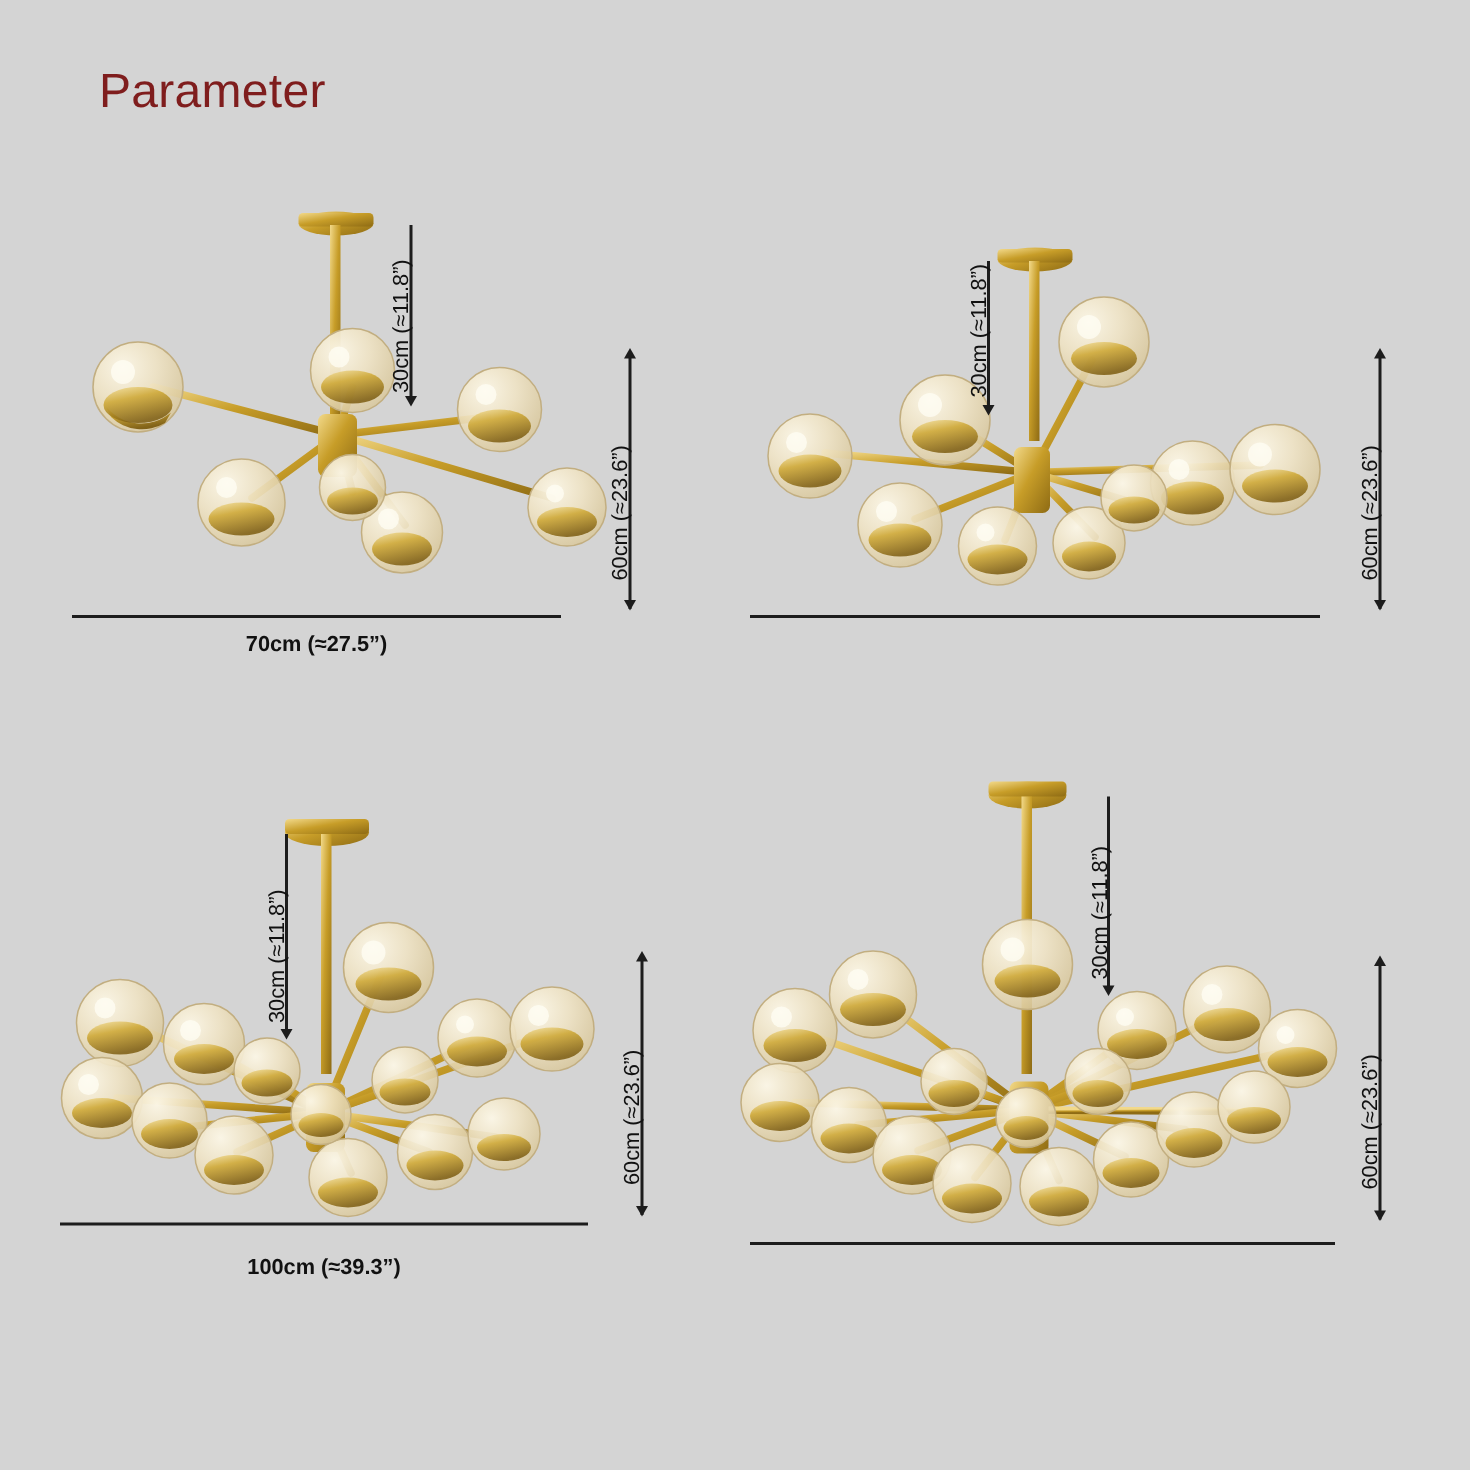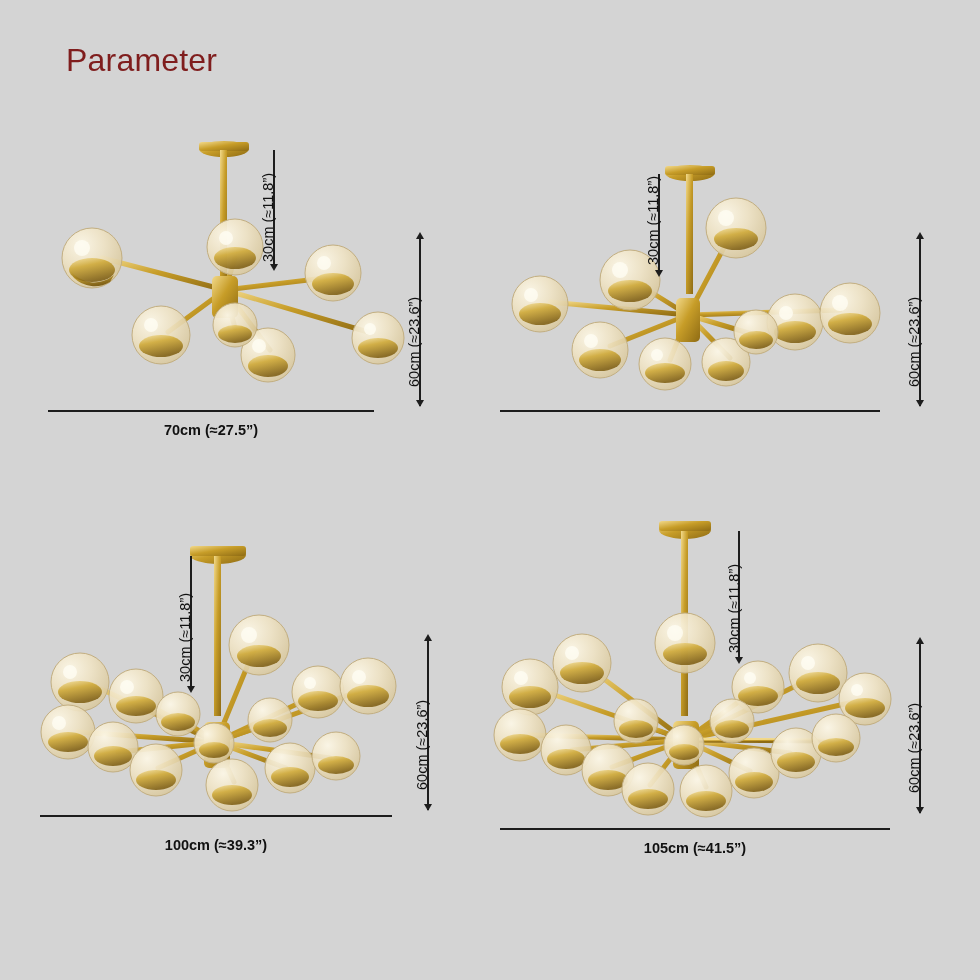--- a/index.html
+++ b/index.html
@@ -500,14 +500,13 @@
   <div class="dim-v-line" style="left:248px; top:36px; height:130px;"></div>
   <div class="arrow-down" style="left:245px; top:162px;"></div>
   <div class="label-v" style="left:236px; top:158px;">30cm (≈11.8”)</div>
 
   <div class="dim-v-line" style="left:429px; top:148px; height:170px;"></div>
   <div class="arrow-up" style="left:426px; top:142px;"></div>
   <div class="arrow-down" style="left:426px; top:312px;"></div>
   <div class="label-v" style="left:416px; top:298px;">60cm (≈23.6”)</div>
 
   <div class="dim-h-line" style="left:10px; top:333px; width:390px;"></div>
-  <div class="label-h" style="left:10px; top:345px; width:390px;">105cm (≈41.5”)</div>
 </div>
 
 </body></html>

